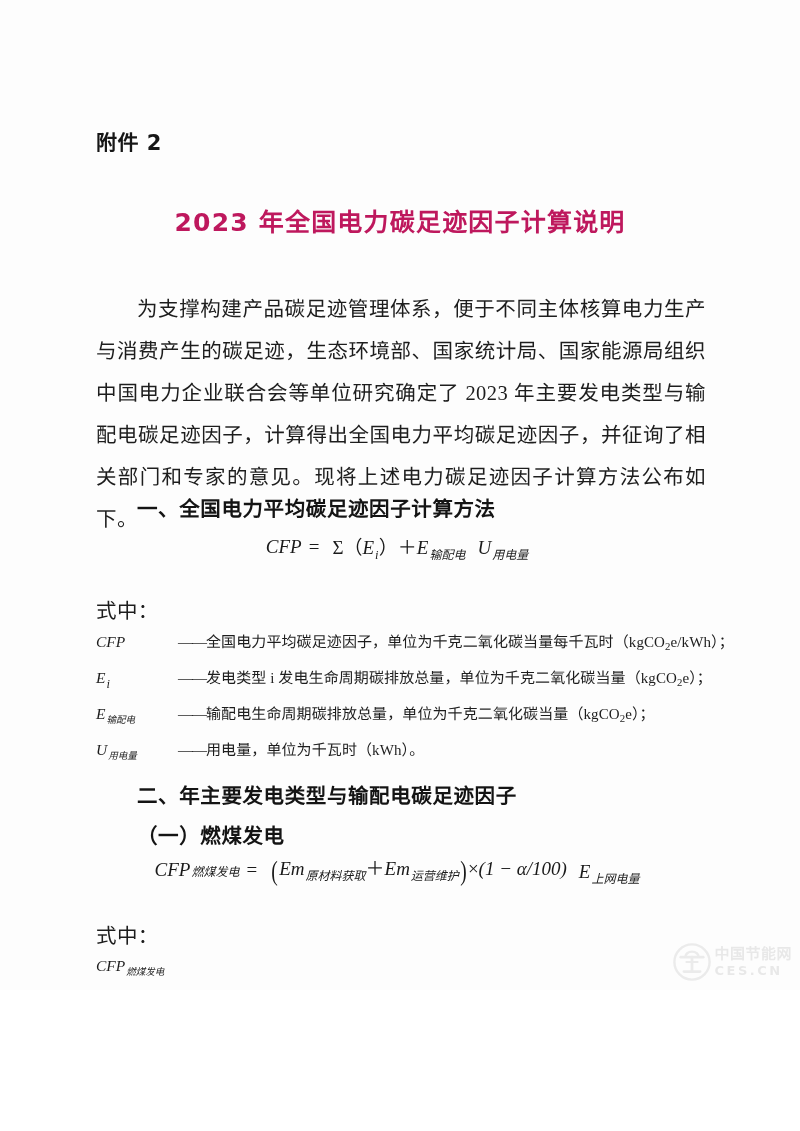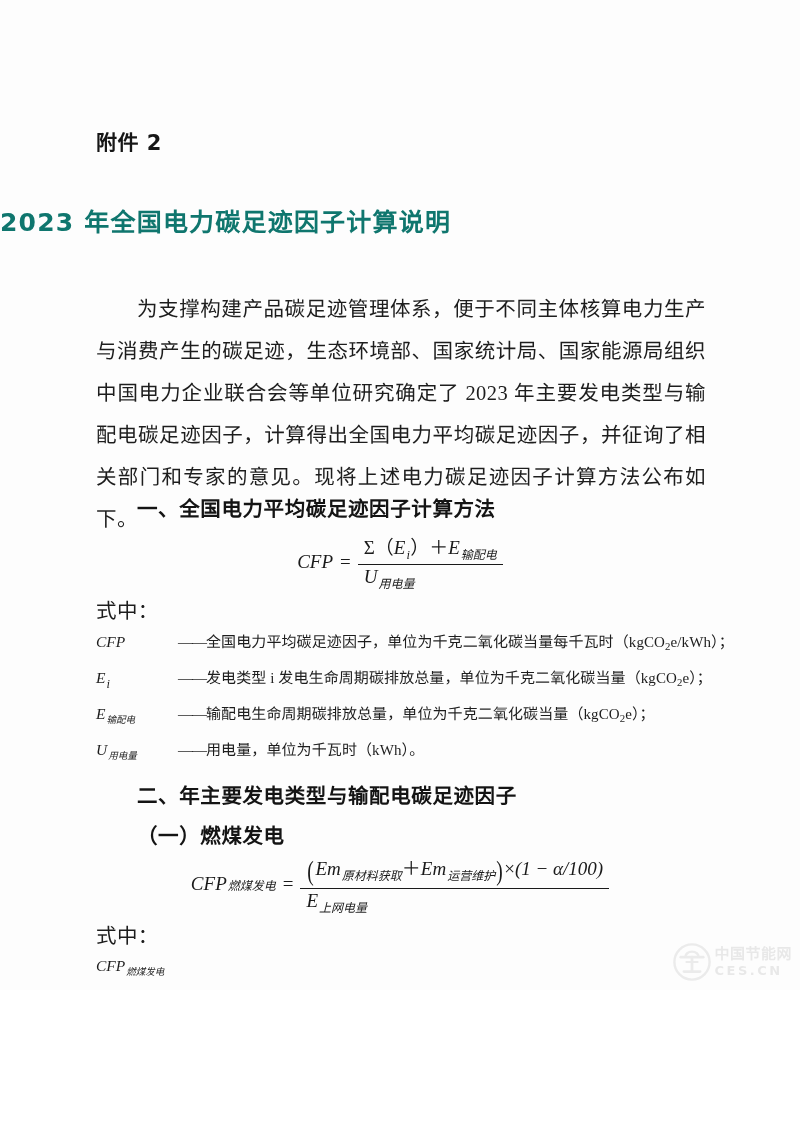--- a/index.html
+++ b/index.html
@@ -31,26 +31,26 @@
     font-weight: 700;
     letter-spacing: 0.5px;
     color: #161616;
   }
 
   .doc-title {
     position: absolute;
     left: 0;
     right: 0;
     top: 202px;
-    text-align: left;
+    text-align: center;
     font-family: "DejaVu Sans", "Liberation Sans", sans-serif;
     font-size: 25px;
     font-weight: 700;
     letter-spacing: 1.2px;
-    color: #0f766e;
+    color: #be185d;
   }
 
   .body-para {
     position: absolute;
     left: 96px;
     width: 610px;
     font-family: "Liberation Serif", "DejaVu Serif", serif;
     font-size: 20.5px;
     line-height: 42px;
     letter-spacing: 0.4px;
@@ -107,22 +107,22 @@
     font-size: 19px;
     display: inline-flex;
     align-items: baseline;
   }
   .f-eq {
     font-size: 19px;
     margin: 0 7px;
   }
   .frac {
     display: inline-flex;
-    flex-direction: column;
-    align-items: flex-start;
+    flex-direction: row;
+    align-items: flex-end;
     vertical-align: middle;
   }
   .frac .num,
   .frac .den {
     padding: 1px 6px;
     white-space: nowrap;
     font-size: 19px;
   }
   .frac .bar {
     width: 100%;

